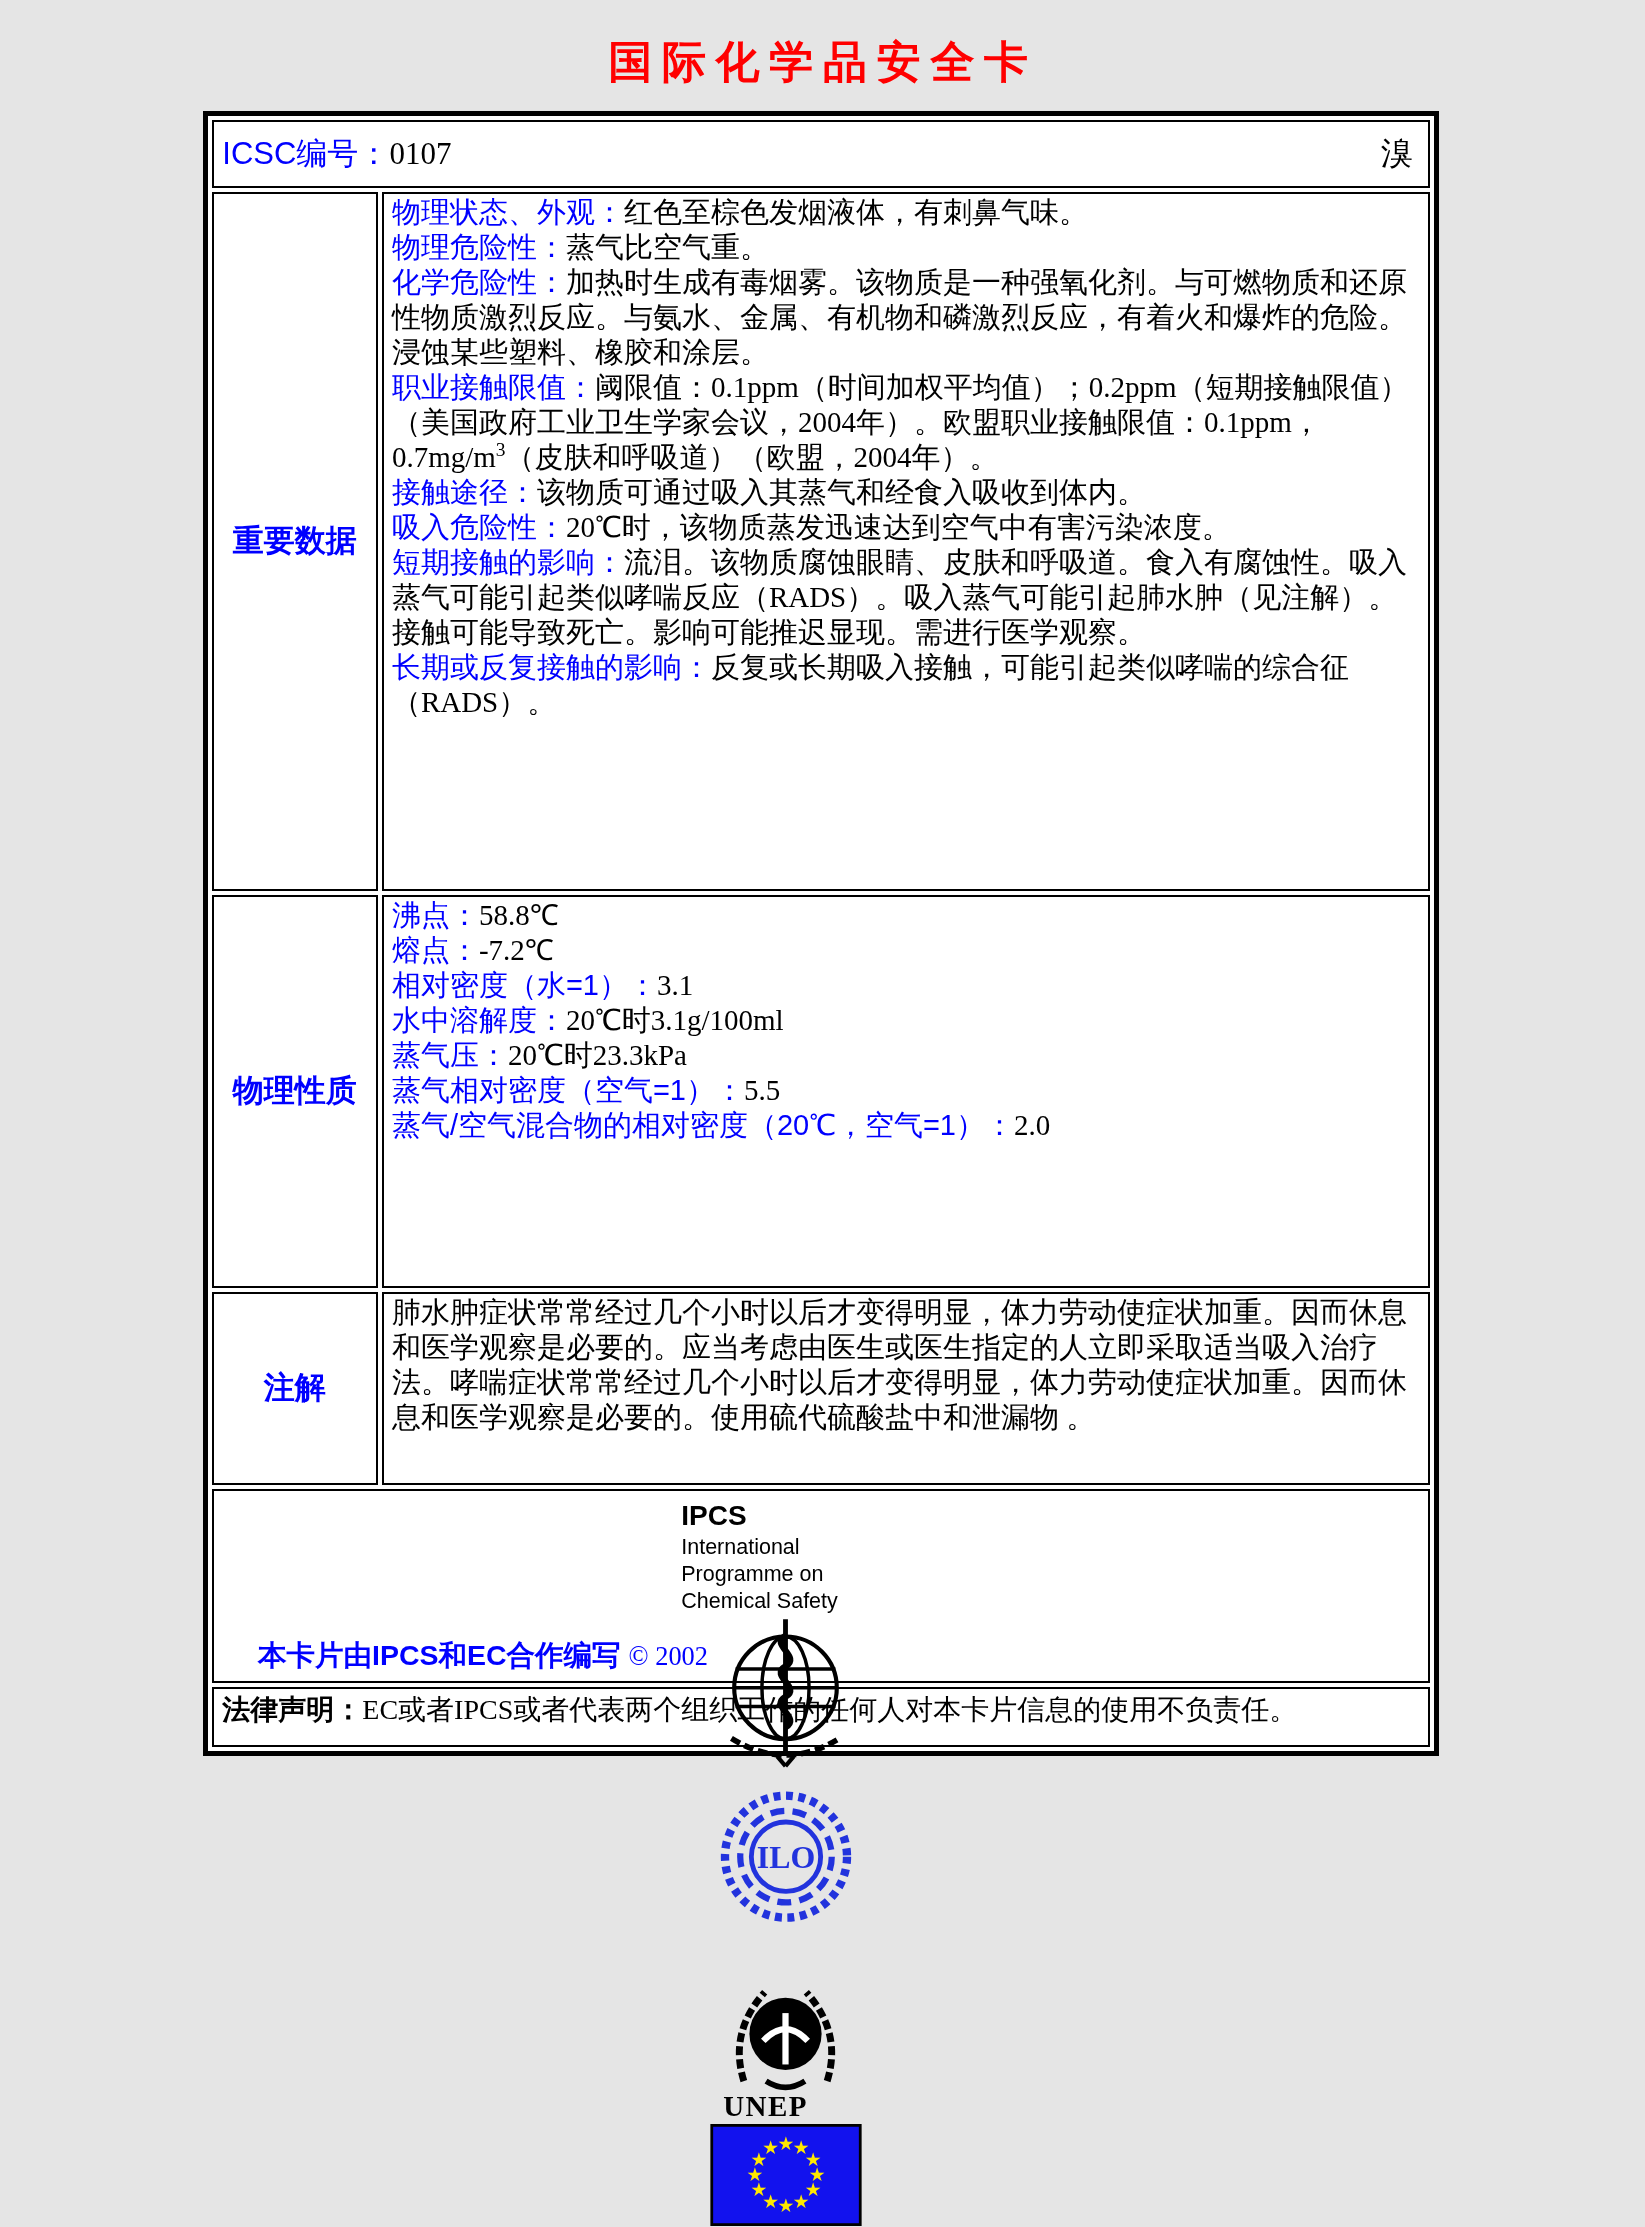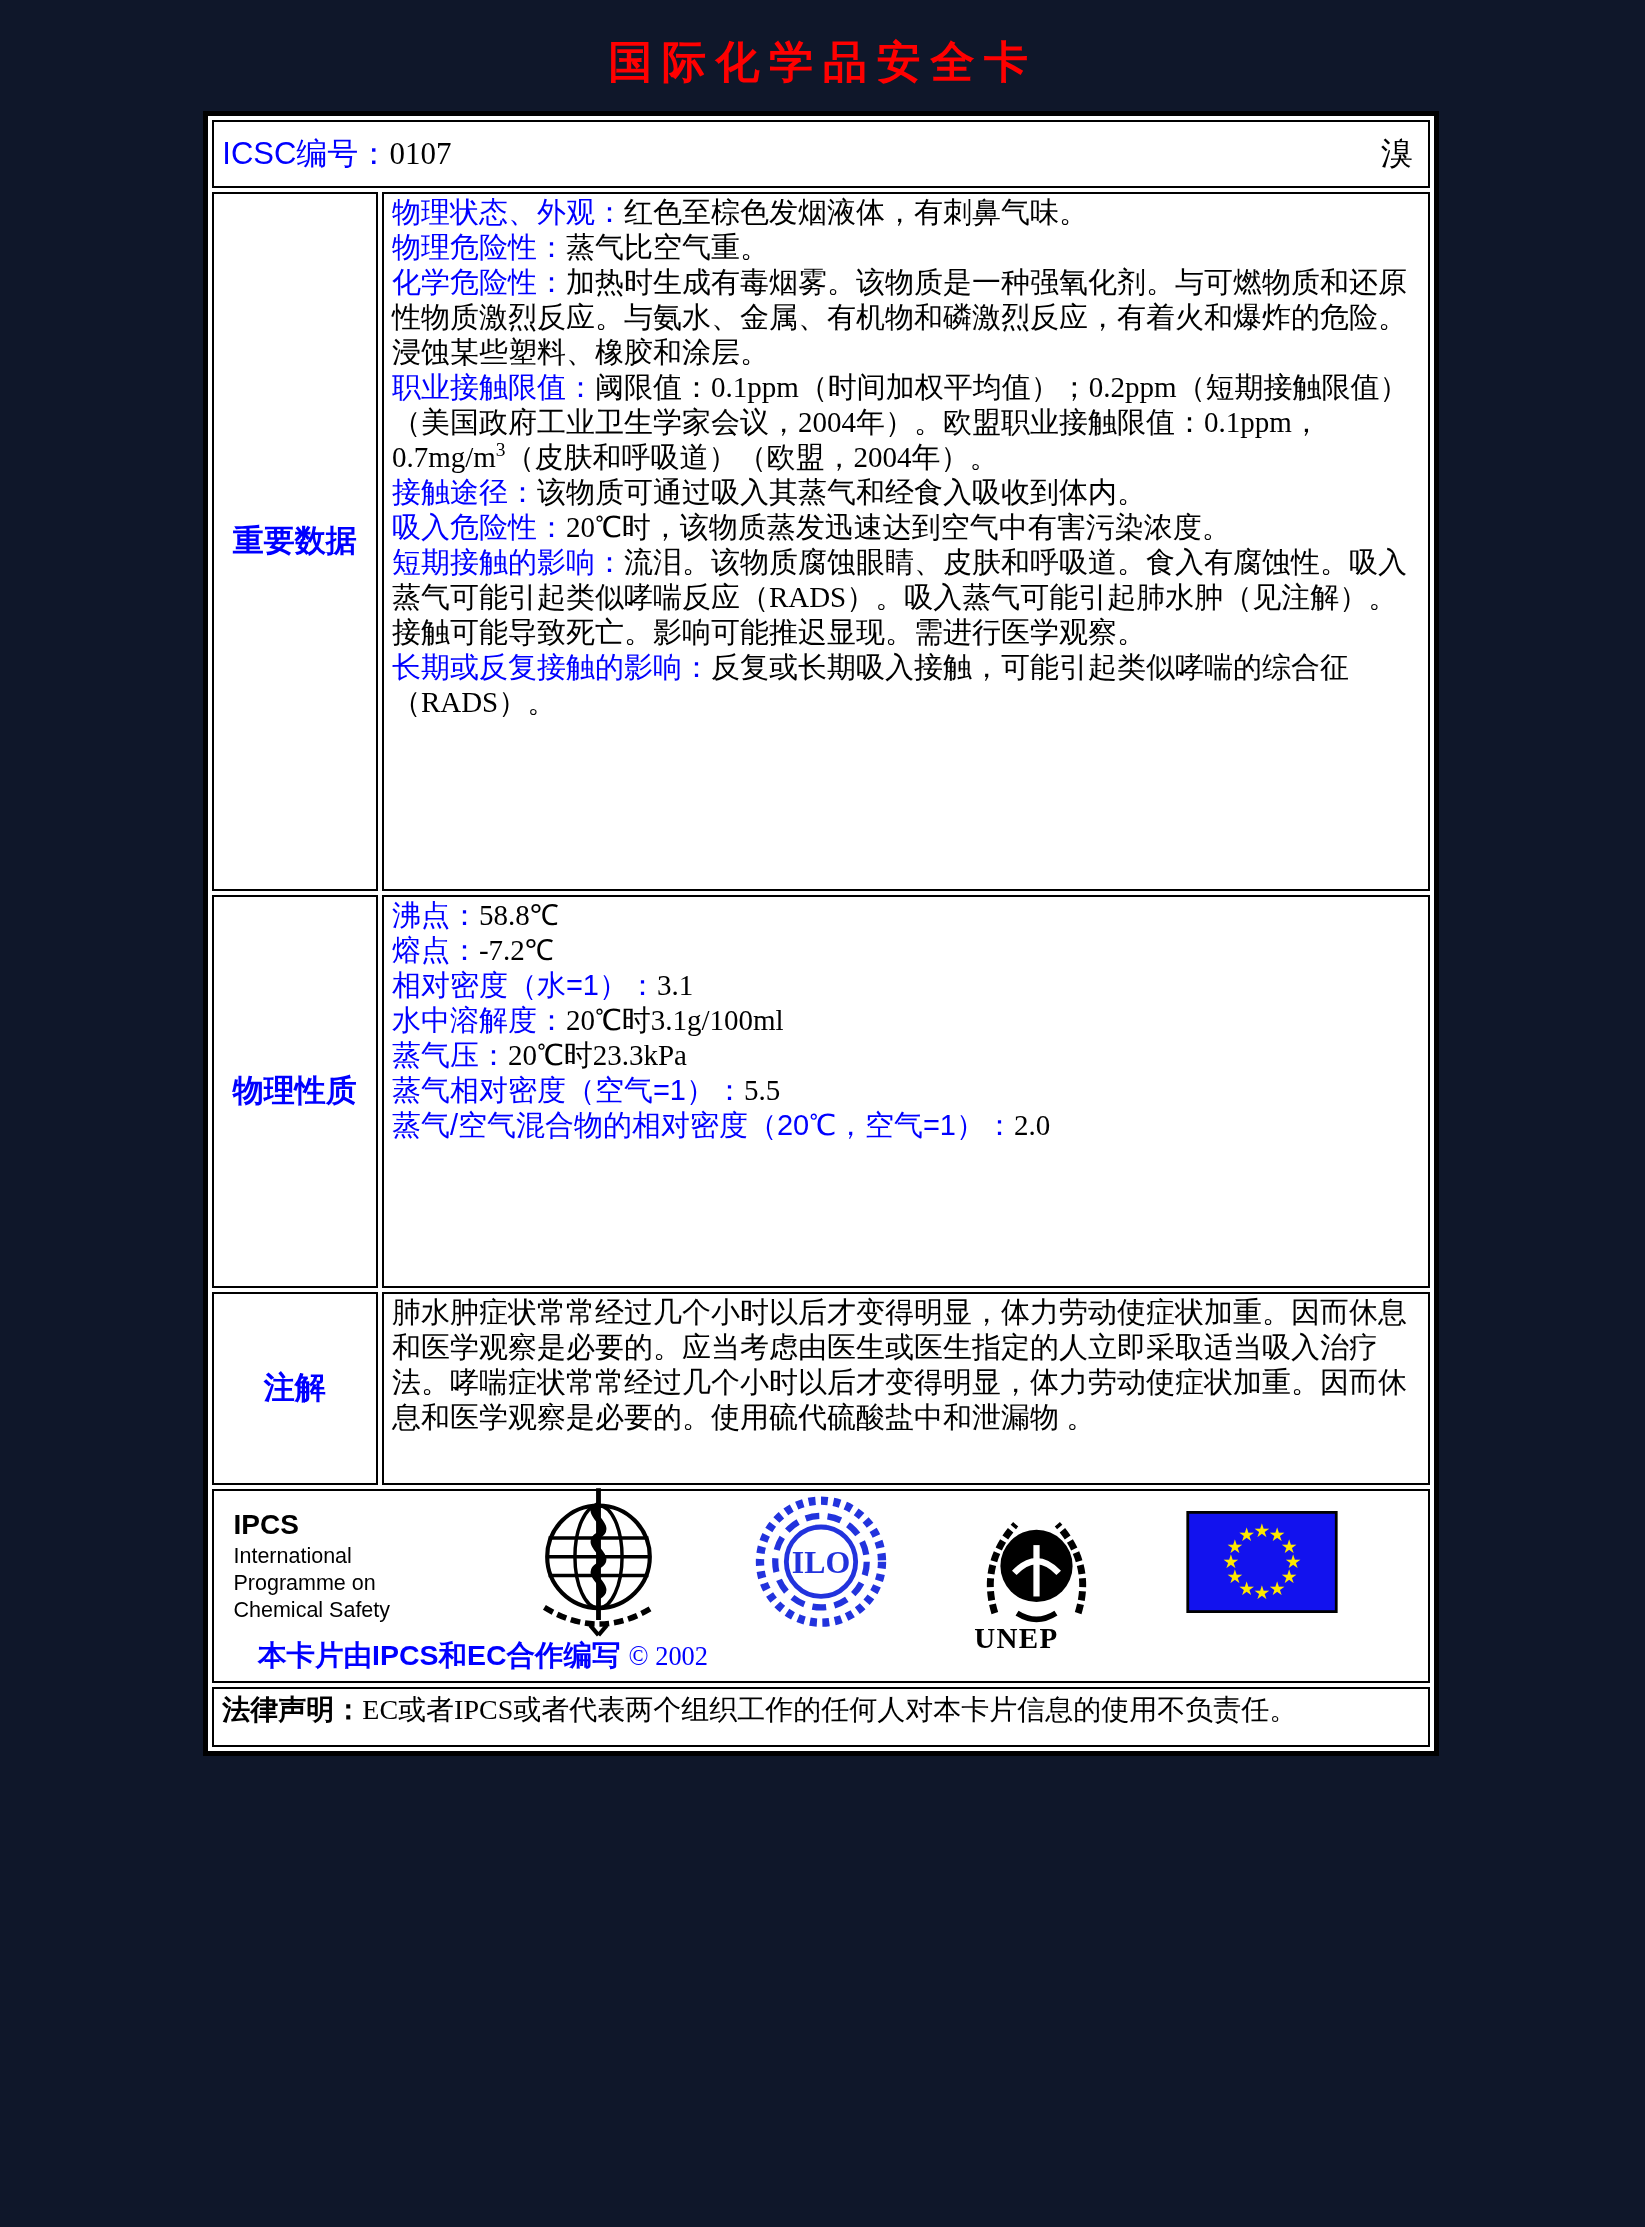--- a/index.html
+++ b/index.html
@@ -1,16 +1,16 @@
 <!DOCTYPE html>
 <html style="font-size:11px"><head>
 <meta charset="utf-8">
 <style>
   html,body{margin:0;padding:0;background:#fff;}
-  .page{position:relative;width:1646px;height:2227px;background:#0f172a;overflow:hidden;
+  .page{position:relative;width:1646px;height:2227px;background:#e5e5e5;overflow:hidden;
         font-family:"Liberation Serif",serif;color:#000;}
   .main-title{position:absolute;top:33px;left:0;width:100%;text-align:center;
         color:#ff0000;font-weight:bold;font-size:44px;letter-spacing:9.7px;
         font-family:"Liberation Serif",serif;}
   table.card{position:absolute;left:203px;top:111px;width:1236px;
         border:5.6px solid #000;border-spacing:4.9px;background:#fff;}
   td{border:2.1px solid #000;vertical-align:top;padding:1.4px 8.3px;
         font-size:29px;line-height:35px;background:#fff;}
   td.side{width:156px;text-align:center;vertical-align:middle;
         color:#0000ff;font-family:"Liberation Sans",sans-serif;
@@ -19,21 +19,21 @@
   .hdr-flex{display:flex;justify-content:space-between;align-items:center;}
   .hdr-left .lbl{font-size:31px;}
   .hdr-num{font-size:31px;}
   .substance{font-size:32px;padding-right:7px;}
   .lbl{color:#0000ff;font-family:"Liberation Sans",sans-serif;font-weight:normal;}
   .entry{margin:0;}
   sup{font-size:19.5px;line-height:0;}
   .prop-line{display:block;}
   .logos-cell{padding:7px 0 4.2px 0;}
   .logos-row{display:flex;align-items:center;justify-content:space-between;
-        padding:0 90px 0 19.5px;height:136px;}
+        padding:0 90px 0 19.5px;height:136px;flex-direction:column;}
   .ipcs-block{font-family:"Liberation Sans",sans-serif;font-size:21.5px;line-height:27px;color:#000;width:209px;}
   .ipcs-block .big{font-weight:bold;font-size:28px;line-height:36px;}
   .footer-note{color:#0000ff;font-size:28.5px;margin-top:4.2px;
         font-family:"Liberation Sans",sans-serif;font-weight:bold;padding-left:44px;}
   .footer-note .year{font-family:"Liberation Serif",serif;font-weight:normal;font-size:26.4px;}
   .legal-cell{font-size:28px;line-height:33px;vertical-align:top;padding-top:4px;padding-bottom:19.5px;}
   .legal-cell .black-lbl{font-family:"Liberation Sans",sans-serif;font-weight:bold;color:#000;}
   .logo{flex:0 0 auto;}
   .unep-wrap{display:flex;flex-direction:column;align-items:flex-start;margin-top:34px;}
   .unep-word{font-family:"Liberation Serif",serif;font-weight:bold;font-size:29px;letter-spacing:1.4px;margin-top:-5.6px;}

